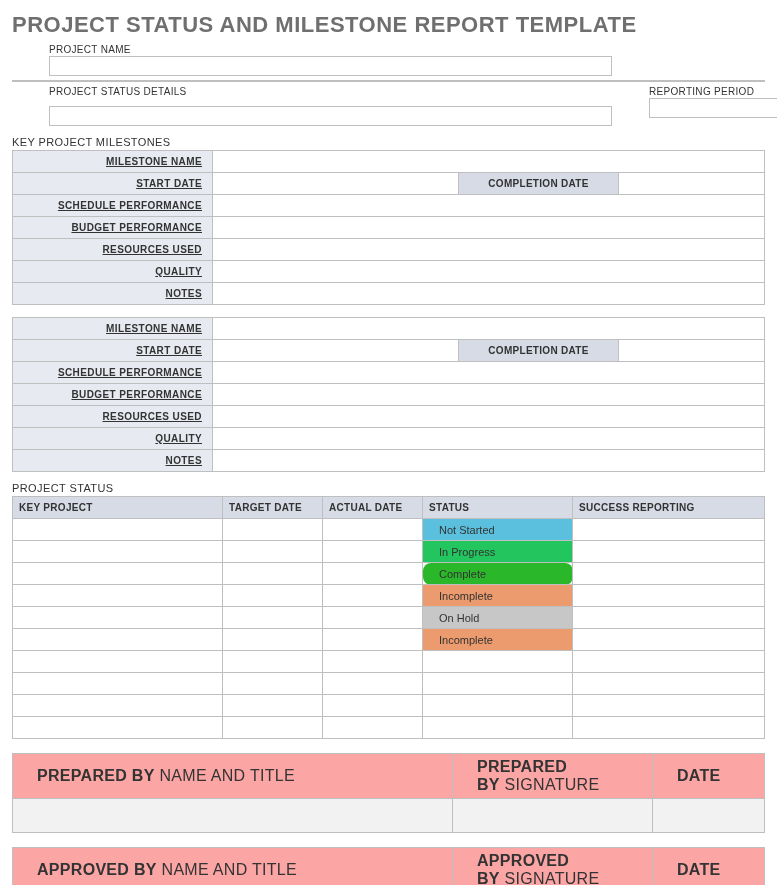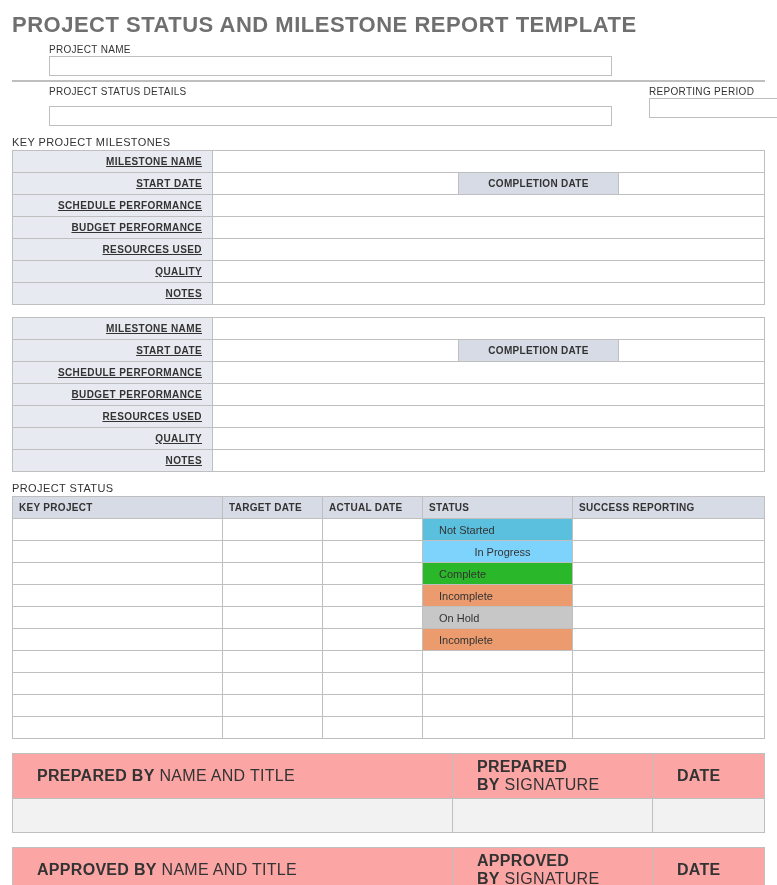--- a/index.html
+++ b/index.html
@@ -77,22 +77,22 @@
     text-align: center;
     letter-spacing: 0.3px;
   }
   .status-header {
     background: #d6dbe5;
     font-weight: bold;
     font-size: 10px;
     letter-spacing: 0.3px;
   }
   .status-not-started { background: #5bc0de; }
-  .status-in-progress { background: #7dd3fc; text-align: center; }
-  .status-complete    { background: #2ab82a; }
+  .status-in-progress { background: #22c55e; }
+  .status-complete    { background: #2ab82a; border-radius: 8px; }
   .status-incomplete  { background: #ec9b6e; }
   .status-on-hold     { background: #c7c7c7; }
   .status-cell {
     font-family: Arial, sans-serif;
     font-size: 11px;
     color: #333;
     padding-left: 16px;
   }
   .sig-table { margin-top: 14px; }
   .sig-head {

